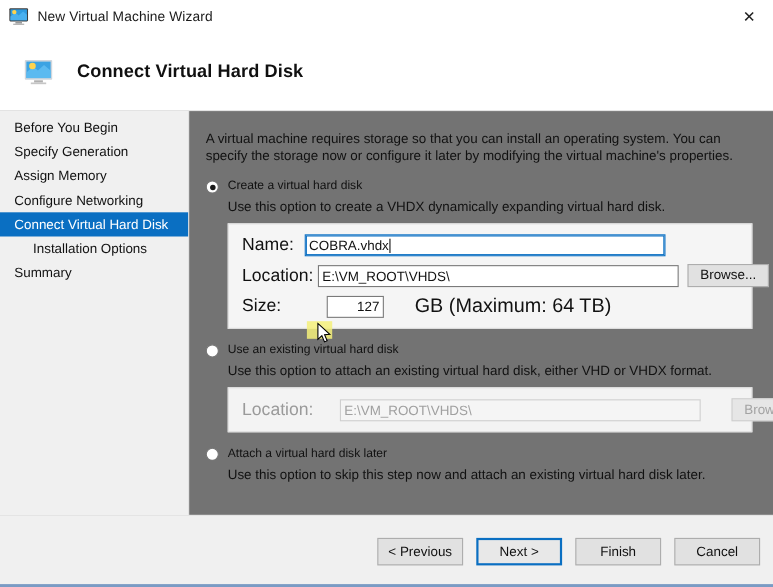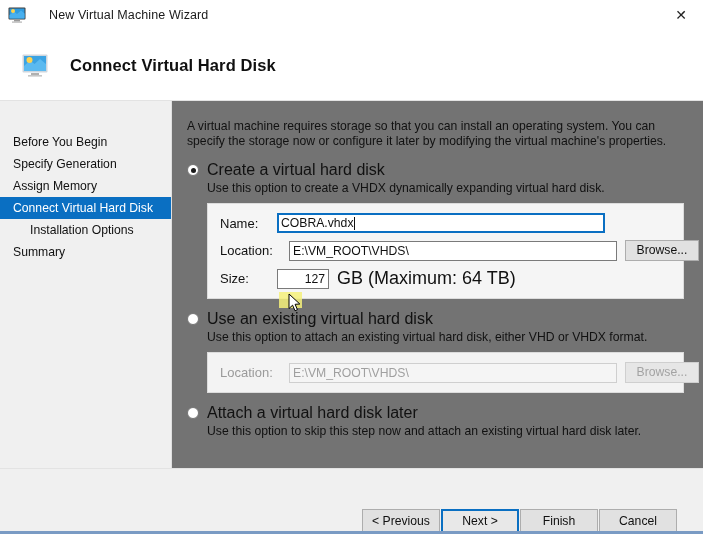--- a/index.html
+++ b/index.html
@@ -19,21 +19,20 @@
   }
 
   
   .titlebar {
     height: 30px;
     background: #ffffff;
     display: flex;
     align-items: center;
     position: relative;
     border-bottom: 1px solid #ffffff;
-    gap: 15px;
   }
   .titlebar-icon {
     margin-left: 8px;
     margin-right: 8px;
     width: 18px;
     height: 16px;
     flex: 0 0 auto;
   }
   .titlebar-text {
     font-size: 12.5px;
@@ -84,21 +83,21 @@
     height: 367px;
     background: #f0f0f0;
     box-sizing: border-box;
   }
 
   
   .sidebar {
     width: 172px;
     flex: 0 0 172px;
     background: #f0f0f0;
-    padding-top: 30px;
+    padding-top: 4px;
     box-sizing: border-box;
     border-right: 1px solid #e0e0e0;
   }
   .nav-item {
     height: 22px;
     line-height: 22px;
     padding-left: 13px;
     font-size: 12.2px;
     color: #111111;
     white-space: nowrap;
@@ -151,21 +150,21 @@
     content: "";
     position: absolute;
     left: 2.5px;
     top: 2.5px;
     width: 5px;
     height: 5px;
     border-radius: 50%;
     background: #1a1a1a;
   }
   .radio-label {
-    font-size: 16px;
+    font-size: 11px;
     color: #111;
     line-height: 15px;
   }
   .option-desc {
     font-size: 12.2px;
     color: #111;
     margin: 4px 0 0 20px;
     line-height: 15px;
   }
 
@@ -178,26 +177,26 @@
     box-sizing: border-box;
     width: 477px;
   }
   .field-group.disabled { background: #f3f3f3; }
 
   .field-row {
     display: flex;
     align-items: center;
     margin-bottom: 7px;
   }
-  .field-row:last-child { margin-bottom: 0; }
+  .field-row:last-child { margin-bottom: 0; gap: 20px; }
 
   .field-label {
     width: 57px;
     flex: 0 0 57px;
-    font-size: 13px;
+    font-size: 16px;
     color: #111;
   }
   .field-label.dim { color: #9a9a9a; }
 
   .textbox {
     height: 20px;
     border: 1px solid #7a7a7a;
     background: #ffffff;
     box-sizing: border-box;
     font-size: 12.2px;
@@ -259,24 +258,24 @@
     margin-left: 8px;
   }
 
   
   .footer {
     height: 66px;
     background: #f0f0f0;
     border-top: 1px solid #e3e3e3;
     box-sizing: border-box;
     display: flex;
-    align-items: flex-end;
+    align-items: center;
     justify-content: flex-end;
-    padding-right: 26px;
-    gap: 1px;
+    padding-right: 12px;
+    gap: 12px;
   }
   .footer .btn {
     width: 78px;
     height: 25px;
     line-height: 23px;
     background: #e1e1e1;
   }
   .footer .btn.default {
     border: 2px solid #0a6fc2;
     background: #e8e8e8;
@@ -341,20 +340,21 @@
   </span>
   <span class="header-title">Connect Virtual Hard Disk</span>
 </div>
 
 <div class="body-wrap">
 
   <div class="sidebar">
     <div class="nav-item">Before You Begin</div>
     <div class="nav-item">Specify Generation</div>
     <div class="nav-item">Assign Memory</div>
+    <div class="nav-item">Configure Networking</div>
     <div class="nav-item selected">Connect Virtual Hard Disk</div>
     <div class="nav-item sub">Installation Options</div>
     <div class="nav-item">Summary</div>
   </div>
 
   <div class="content">
 
     <p class="intro">A virtual machine requires storage so that you can install an operating system. You can specify the storage now or configure it later by modifying the virtual machine's properties.</p>
 
     <div class="option-block">

